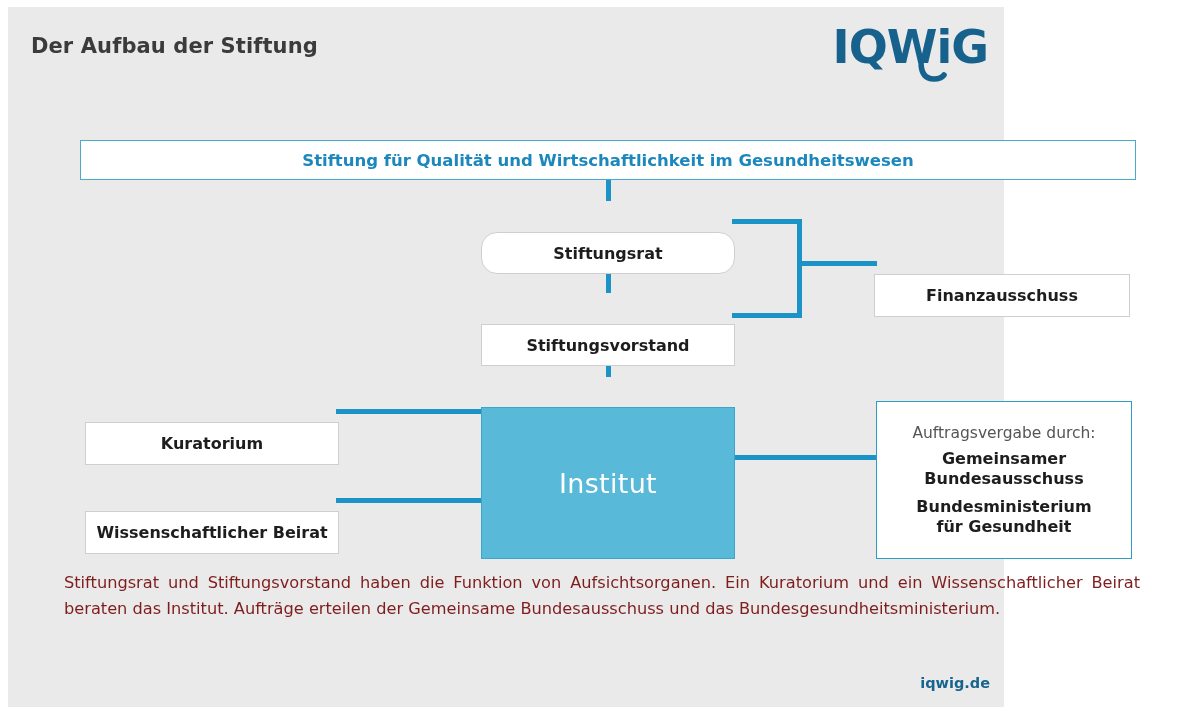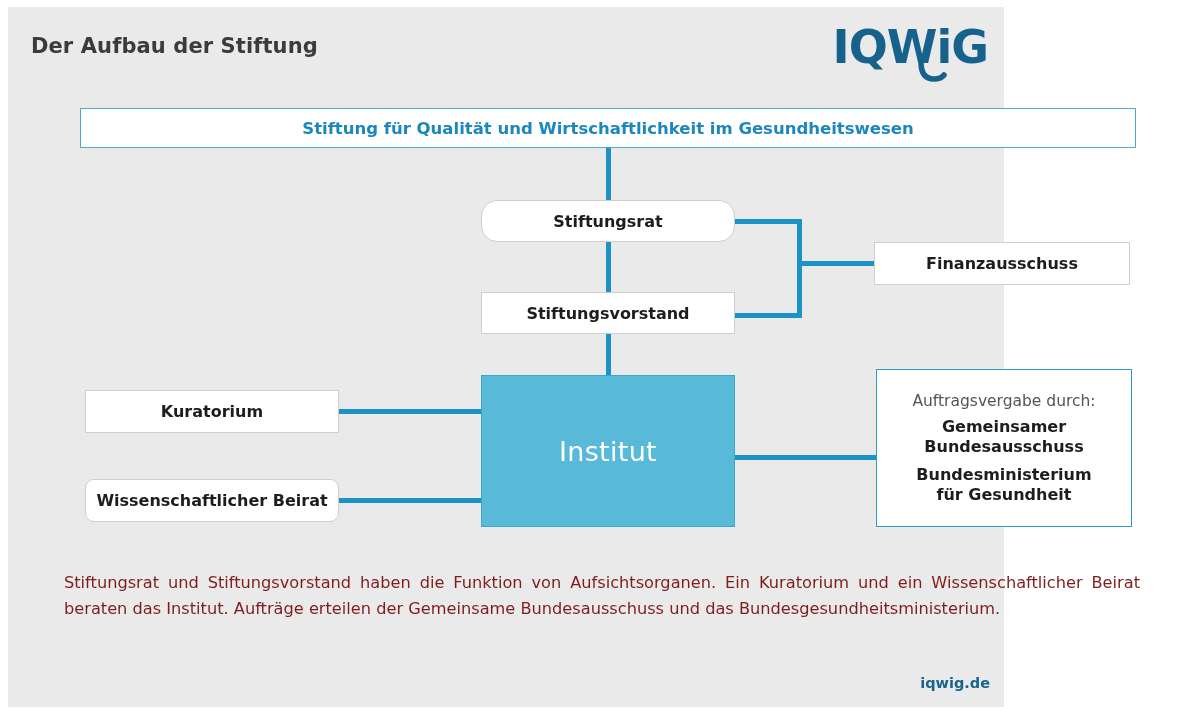--- a/index.html
+++ b/index.html
@@ -56,20 +56,21 @@
     background: #ffffff;
     border: 1px solid #cfcfcf;
     box-sizing: border-box;
     display: flex;
     align-items: center;
     justify-content: center;
     text-align: center;
     color: #1d1d1d;
     font-size: 16px;
     font-weight: bold;
+    margin-top: 32px;
   }
 
   .box-top {
     border: 1px solid #4ba9cf;
     color: #1b87bd;
     font-weight: bold;
     font-size: 16.5px;
   }
 
   .box-institut {
@@ -171,21 +172,21 @@
   </div>
 
   <div class="box box-institut" style="left:473px; top:368px; width:254px; height:152px;">
     <span>Institut</span>
   </div>
 
   <div class="box" style="left:77px; top:383px; width:254px; height:43px;">
     <span>Kuratorium</span>
   </div>
 
-  <div class="box" style="left:77px; top:472px; width:254px; height:43px;border-radius:9px;">
+  <div class="box" style="left:77px; top:472px; width:254px; height:43px;">
     <span>Wissenschaftlicher Beirat</span>
   </div>
 
   <div class="box box-auftrag" style="left:868px; top:362px; width:256px; height:158px;">
     <div class="auftrag-head">Auftragsvergabe durch:</div>
     <div class="auftrag-item">
       <div>Gemeinsamer</div>
       <div>Bundesausschuss</div>
     </div>
     <div class="auftrag-item">

